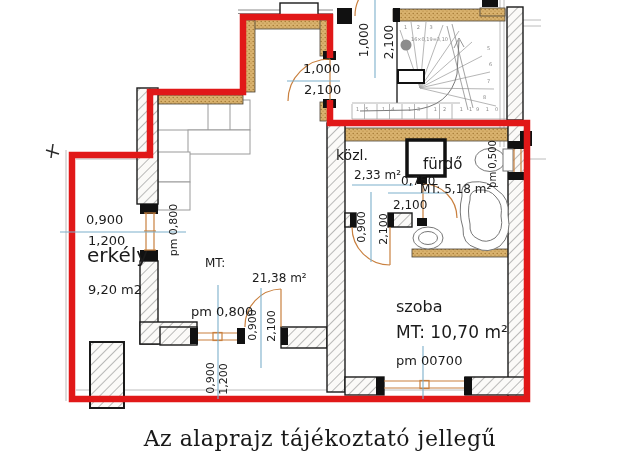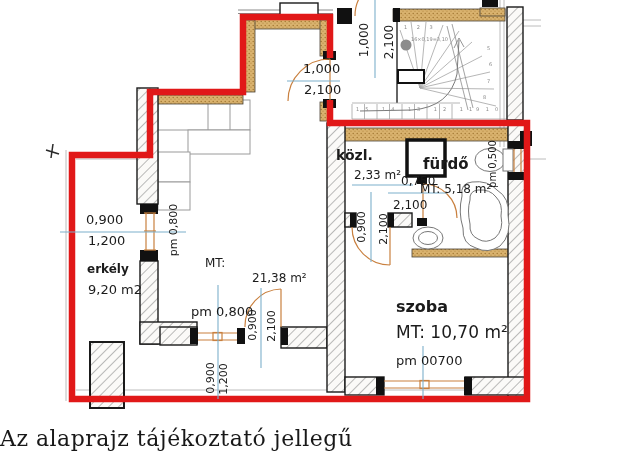--- a/index.html
+++ b/index.html
@@ -1,23 +1,23 @@
 <!DOCTYPE html>
 <html><head>
 <meta charset="utf-8">
 <style>
   html,body{margin:0;padding:0;background:#ffffff}
   .stage{position:relative;width:640px;height:471px;background:#fff;overflow:hidden;
          font-family:"DejaVu Sans",sans-serif;color:#1c1c1c}
   .stage svg{position:absolute;left:0;top:0}
   .lbl{position:absolute;white-space:nowrap;line-height:1;color:#1b1b1b}
-  .b{font-weight:bold}
+  .b{font-weight:normal}
   .rot{transform:translate(-50%,-50%) rotate(-90deg)}
   .tiny{color:#8a8a8a}
-  .caption{position:absolute;left:0;right:0;text-align:left;
+  .caption{position:absolute;left:0;right:0;text-align:center;
            font-family:"DejaVu Serif",serif;color:#181818;letter-spacing:.5px}
 </style>
 </head>
 <body>
 
 <div class="stage">
 
 <svg width="640" height="471" viewBox="0 0 640 471">
   <defs>
     <pattern id="hw" width="7" height="7" patternUnits="userSpaceOnUse" patternTransform="rotate(45)">
@@ -193,21 +193,21 @@
 
 <div class="lbl rot" style="left:364px;top:40px;font-size:12px">1,000</div>
 <div class="lbl rot" style="left:389px;top:42px;font-size:12px">2,100</div>
 
 <div class="lbl" style="left:303px;top:62px;font-size:13px">1,000</div>
 <div class="lbl" style="left:304px;top:83px;font-size:13px">2,100</div>
 
 <div class="lbl" style="left:86px;top:213px;font-size:13px">0,900</div>
 <div class="lbl" style="left:88px;top:234px;font-size:13px">1,200</div>
 
-<div class="lbl b" style="left:87px;top:263px;font-size:12px">erkély</div>
+<div class="lbl b" style="left:87px;top:245px;font-size:20px">erkély</div>
 <div class="lbl" style="left:88px;top:283px;font-size:13px">9,20 m2</div>
 
 <div class="lbl" style="left:205px;top:257px;font-size:12px">MT:</div>
 <div class="lbl" style="left:252px;top:272px;font-size:12px">21,38 m²</div>
 
 <div class="lbl rot" style="left:173px;top:230px;font-size:11px">pm 0,800</div>
 <div class="lbl" style="left:191px;top:305px;font-size:13px">pm 0,800</div>
 
 <div class="lbl rot" style="left:252px;top:325px;font-size:11px">0,900</div>
 <div class="lbl rot" style="left:271px;top:326px;font-size:11px">2,100</div>

